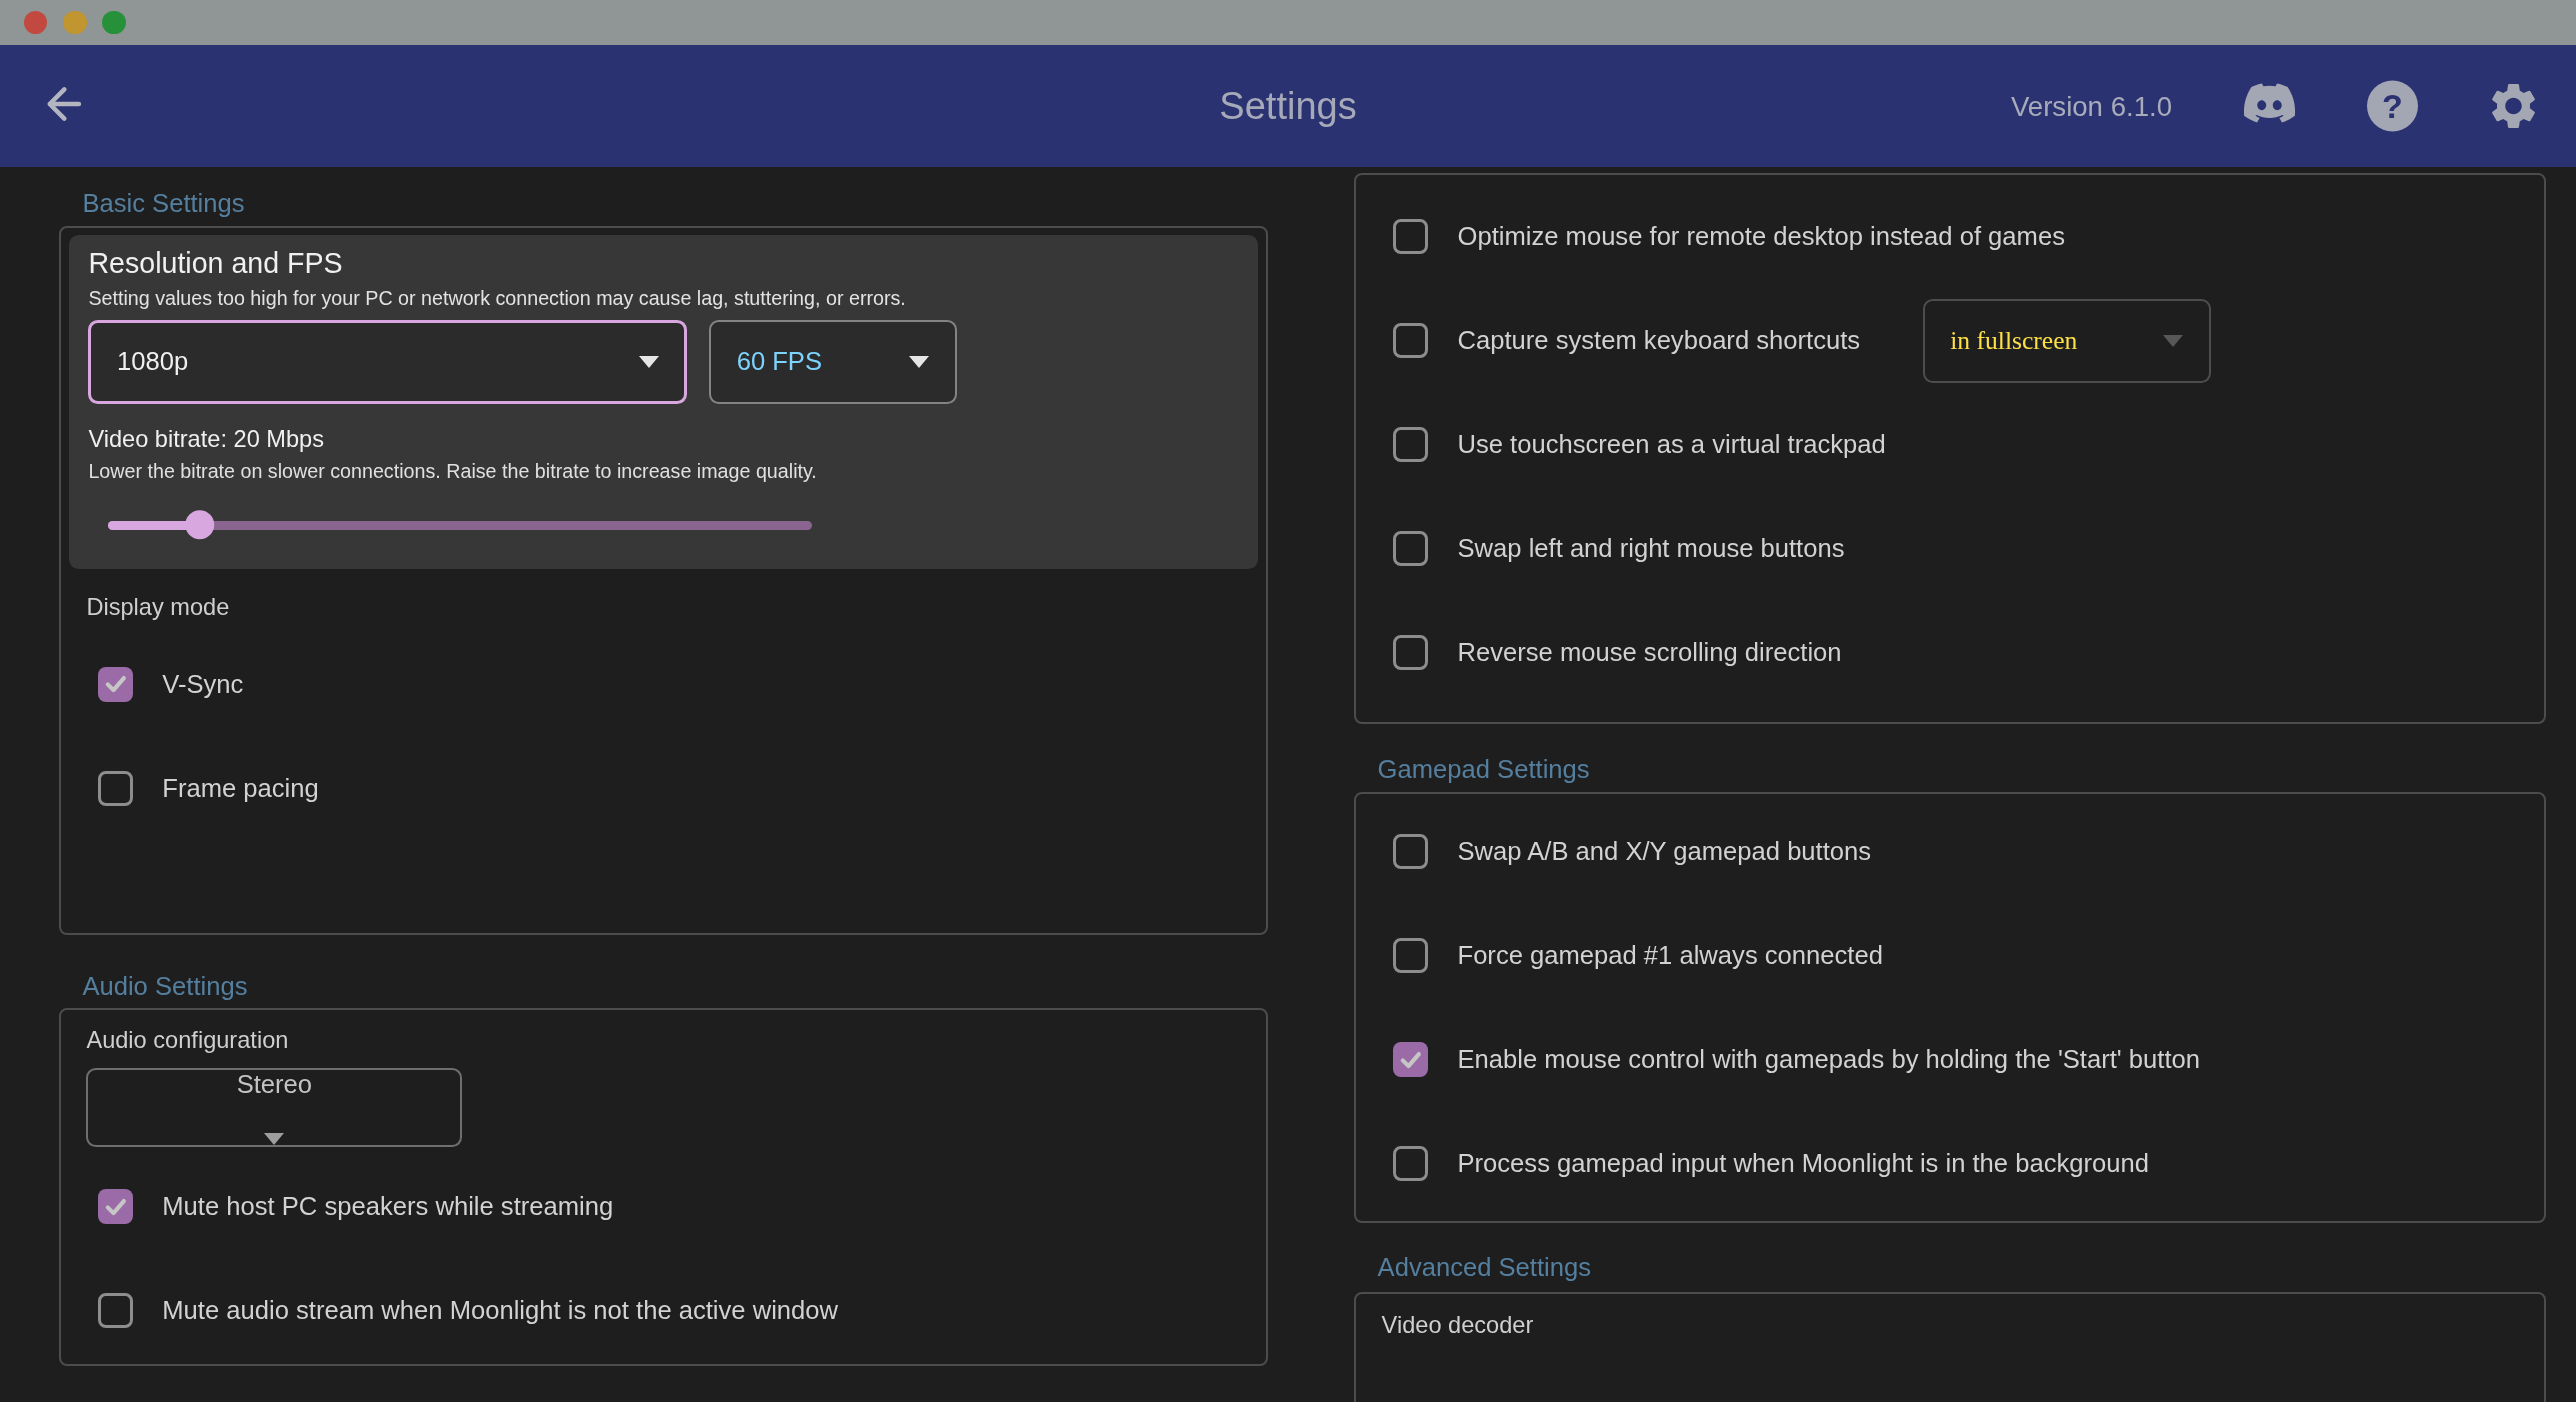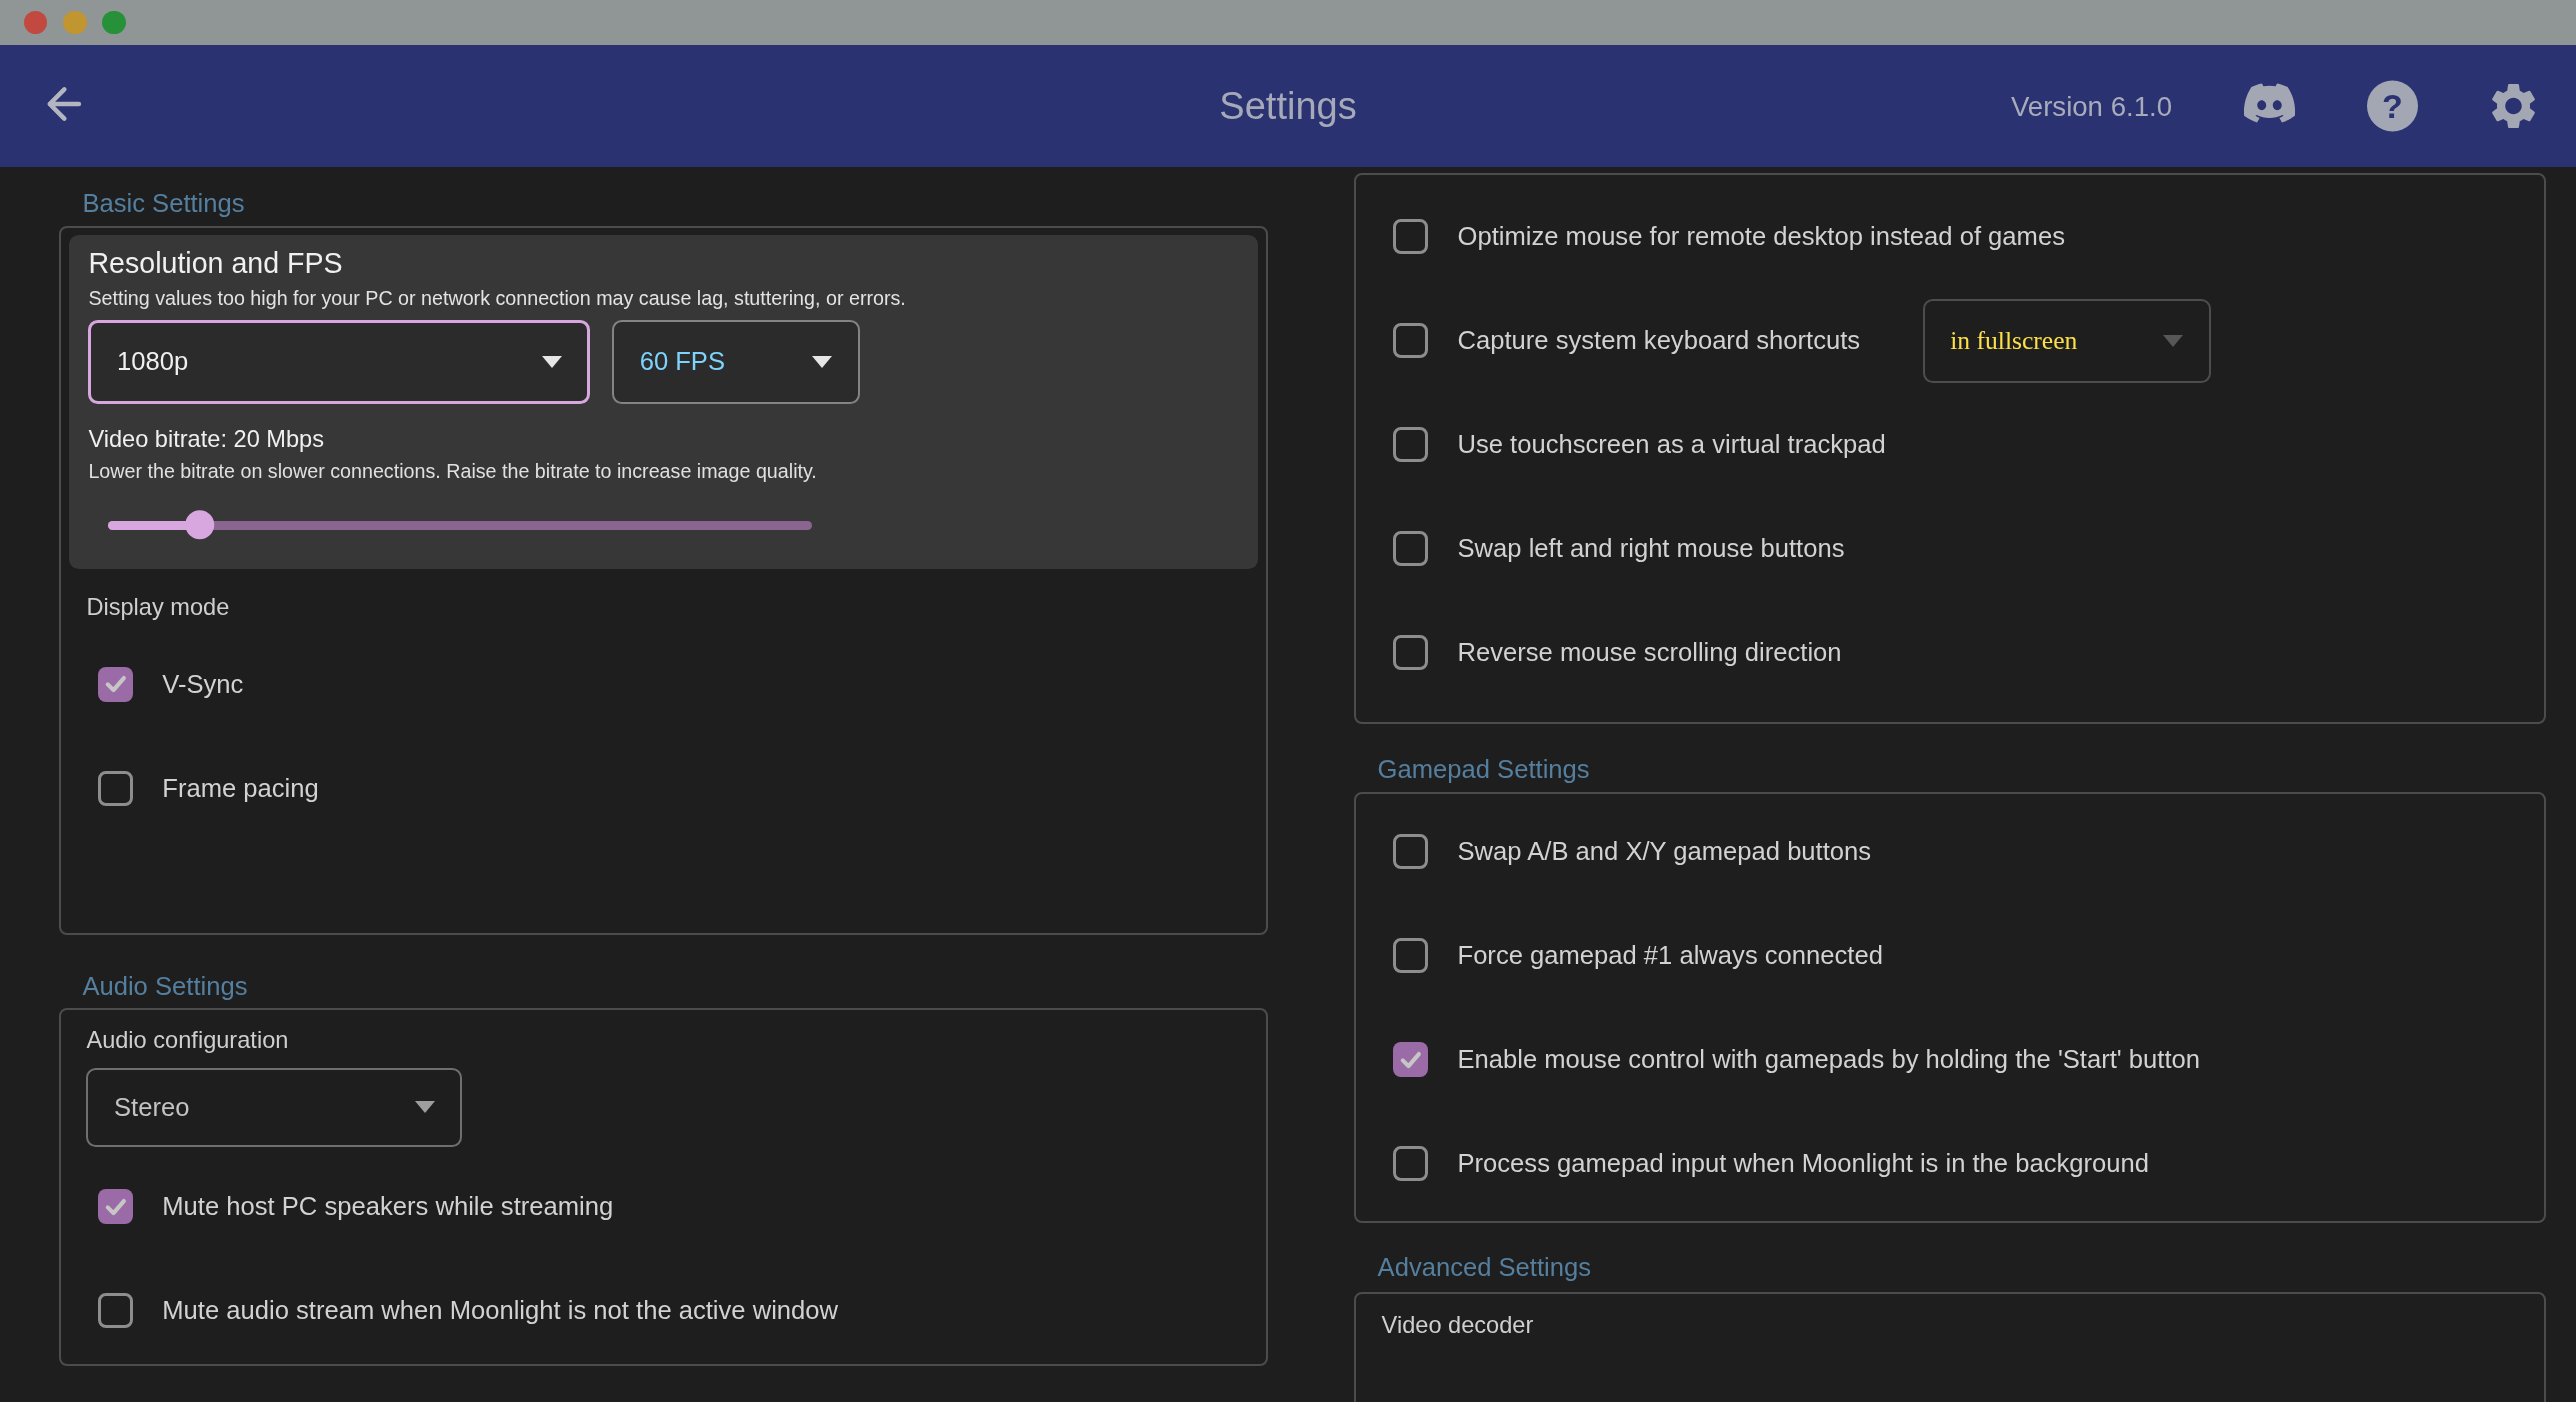--- a/index.html
+++ b/index.html
@@ -39,28 +39,28 @@
   
   .hl-panel { margin:7.9px; background:#373737; border-radius:9.8px; padding:9.8px 19.7px 29.5px 19.7px; }
   .panel-title { font-size:28.6px; line-height:37px; color:#f0f0f0; }
   .panel-desc  { margin-top:3.9px; font-size:19.7px; line-height:25.6px; color:#e3e3e3; }
 
   
   .dd { display:flex; align-items:center; justify-content:space-between; padding:0 25.6px; border-radius:9.8px; cursor:pointer; }
   .dd .val { font-size:25.6px; }
   .caret { width:0; height:0; border-left:10.8px solid transparent; border-right:10.8px solid transparent; border-top:12.8px solid currentColor; }
   .dd-row { display:flex; gap:21.7px; margin-top:7.9px; }
-  .dd-focus { width:502px; height:84px; border:3px solid #d9a7e0; background:#2b2b2b; color:#e6e6e6; }
+  .dd-focus { width:599px; height:84px; border:3px solid #d9a7e0; background:#2b2b2b; color:#e6e6e6; }
   .dd-focus .val { color:#f0f0f0; }
   .dd-plain { width:248px; height:84px; border:2px solid #848484; background:#2b2b2b; color:#e6e6e6; }
   .dd-plain .val { color:#7dd3fc; }
   .dd-normal { border:2px solid #6f6f6f; color:#9e9e9e; background:transparent; }
   .dd-normal .val { color:#c3c3c3; }
   .dd-display { margin:9.8px 0 0 25.6px; width:603px; height:79px; }
-  .dd-stereo  { margin:11.8px 0 0 25.6px; width:376px; height:79px; }
+  .dd-stereo  { margin:11.8px 0 0 25.6px; width:376px; height:79px;flex-direction:column; }
   .dd-disabled { margin-left:33px; width:288px; height:84px; border:2px solid #4d4d4d; color:#575757; background:transparent; }
   .dd-disabled .val { color:#fde047;font-family:Liberation Serif, serif; }
 
   
   .bitrate-label   { margin-top:21.7px; font-size:23.6px; line-height:29.5px; color:#f0f0f0; }
   .bitrate-caption { margin-top:3.9px;  font-size:19.7px; line-height:25.6px; color:#e0e0e0; }
   .slider { position:relative; margin:25.6px 0 0 19.7px; width:704px; height:29.5px; cursor:pointer; }
   .slider .track { position:absolute; left:0; right:0; top:10.8px; height:8.9px; border-radius:4.9px; background:#8a6590; }
   .slider .fill  { position:absolute; left:0; top:10.8px; height:8.9px; border-radius:4.9px 0 0 4.9px; background:#d9a7e0; }
   .slider .thumb { position:absolute; top:14.8px; width:29.5px; height:29.5px; border-radius:50%; background:#d9a7e0; transform:translate(-50%,-50%); }

